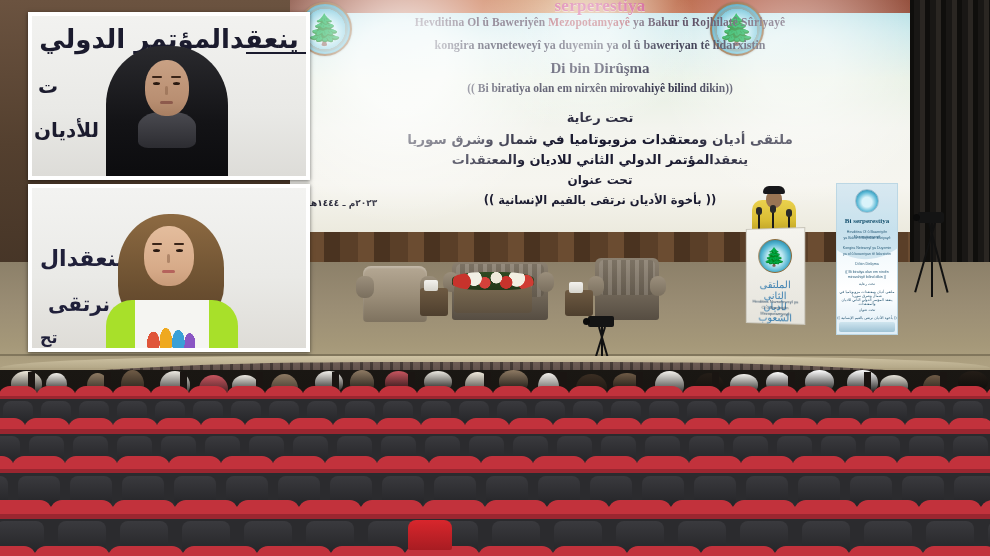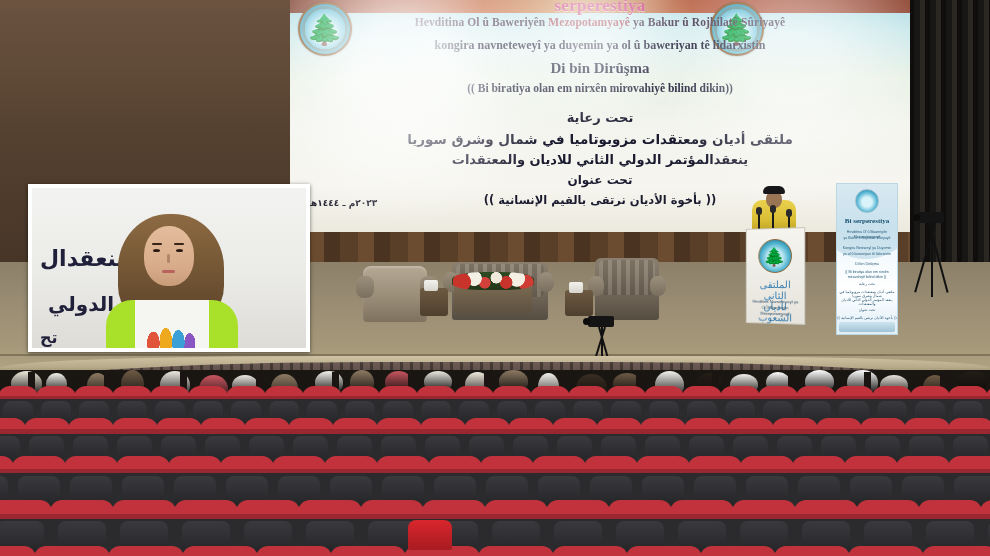--- a/index.html
+++ b/index.html
@@ -666,26 +666,45 @@
       <div class="post" style="left: 408px;"></div>
       <div class="post" style="left: 484px;"></div>
       <div class="post" style="left: 560px;"></div>
       <div class="post" style="left: 636px;"></div>
       <div class="post" style="left: 712px;"></div>
       <div class="post" style="left: 788px;"></div>
       <div class="post" style="left: 864px;"></div>
       <div class="post" style="left: 940px;"></div>
     </div>
 
+  <div class="inset" id="inset1">
+    <div class="pic">
+      <div class="i1bg"></div>
+      <div class="i1txt i1t1">ينعقدالمؤتمر الدولي</div>
+      <div class="i1under"></div>
+      <div class="i1txt i1t2">ت</div>
+      <div class="i1txt i1t3">للأديان</div>
+      <div class="i1body"></div>
+      <div class="i1scarfin"></div>
+      <div class="i1face">
+        <div class="brow" style="left:7px;top:16px;"></div>
+        <div class="brow" style="left:26px;top:16px;"></div>
+        <div class="eyeL" style="left:8px;top:22px;"></div>
+        <div class="eyeR" style="left:28px;top:22px;"></div>
+        <div class="nose" style="left:20px;top:26px;"></div>
+        <div class="lips" style="left:15px;top:41px;"></div>
+      </div>
+    </div>
+  </div>
 
   <div class="inset" id="inset2">
     <div class="pic">
       <div class="i2bg"></div>
       <div class="i2txt i2t2">ينعقدال</div>
-      <div class="i2txt i2t3">الدولي</div>
+      <div class="i2txt i2t3">نرتقى</div>
       <div class="i2txt i2t4">تح</div>
       <div class="i2hair"></div>
       <div class="i2face">
         <div class="brow" style="left:8px;top:17px;"></div>
         <div class="brow" style="left:30px;top:17px;"></div>
         <div class="eyeL" style="left:9px;top:23px;"></div>
         <div class="eyeR" style="left:32px;top:23px;"></div>
         <div class="nose" style="left:23px;top:28px;"></div>
         <div class="lips" style="left:18px;top:44px;background:#b5635c;"></div>
       </div>

